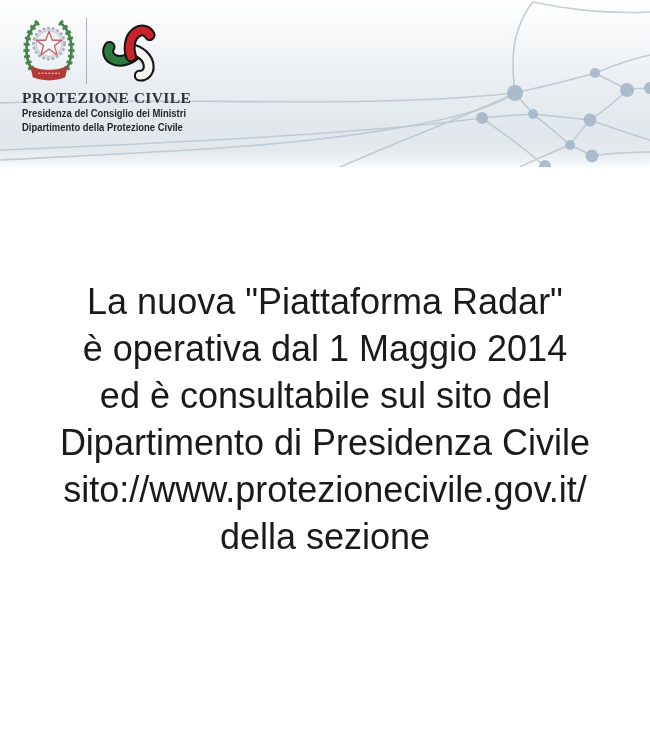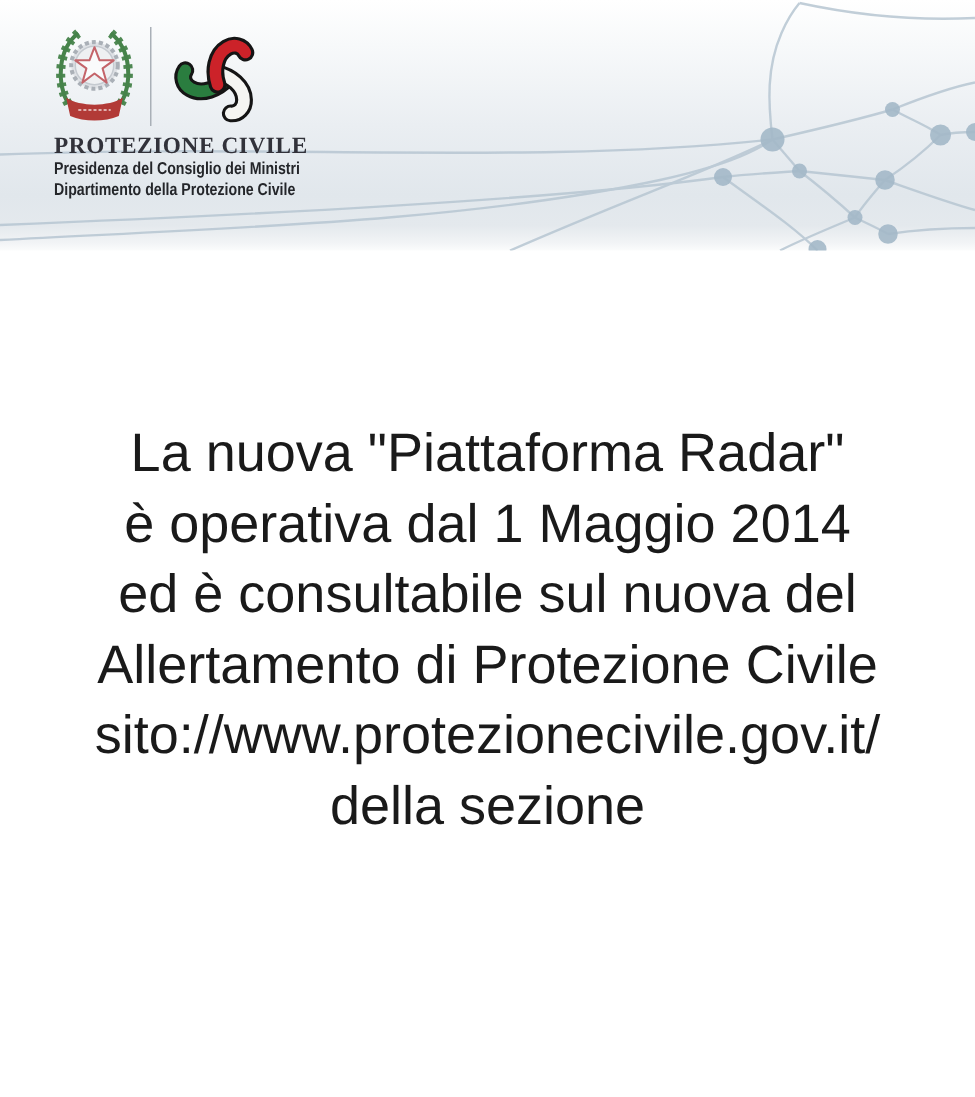--- a/index.html
+++ b/index.html
@@ -13,21 +13,21 @@
   
   .banner{
     position:relative;
     height:167px;
     background:linear-gradient(180deg,
       #ffffff 0%, #f7f9fa 18%, #eaeef2 50%,
       #e1e7ec 78%, #e4e9ed 90%, #f2f4f6 97%, #fbfcfc 100%);
     overflow:hidden;
   }
   .net-svg{position:absolute;left:0;top:0;pointer-events:none;}
-  .brand{position:absolute;left:36px;top:14px;}
+  .brand{position:absolute;left:22px;top:14px;}
   .logo-row{display:flex;align-items:flex-start;}
   .logo-divider{
     width:1px;height:66px;background:#a9b0b7;
     margin:4px 9px 0 10px;
   }
   .brand-title{
     margin-top:5px;
     font-family:"Liberation Serif",serif;
     font-size:15.5px;font-weight:700;
     letter-spacing:.4px;
@@ -134,17 +134,17 @@
 
     <div class="brand-title">PROTEZIONE CIVILE</div>
     <div class="brand-sub">Presidenza del Consiglio dei Ministri</div>
     <div class="brand-sub">Dipartimento della Protezione Civile</div>
   </div>
 </header>
 
 <main class="notice">
   <p>La nuova "Piattaforma Radar"</p>
   <p>è operativa dal 1 Maggio 2014</p>
-  <p>ed è consultabile sul nuova del</p>
-  <p>Allertamento di Protezione Civile</p>
+  <p>ed è consultabile sul sito del</p>
+  <p>Dipartimento di Presidenza Civile</p>
   <p>sito://www.protezionecivile.gov.it/</p>
   <p>della sezione</p>
 </main>
 
 </body></html>

